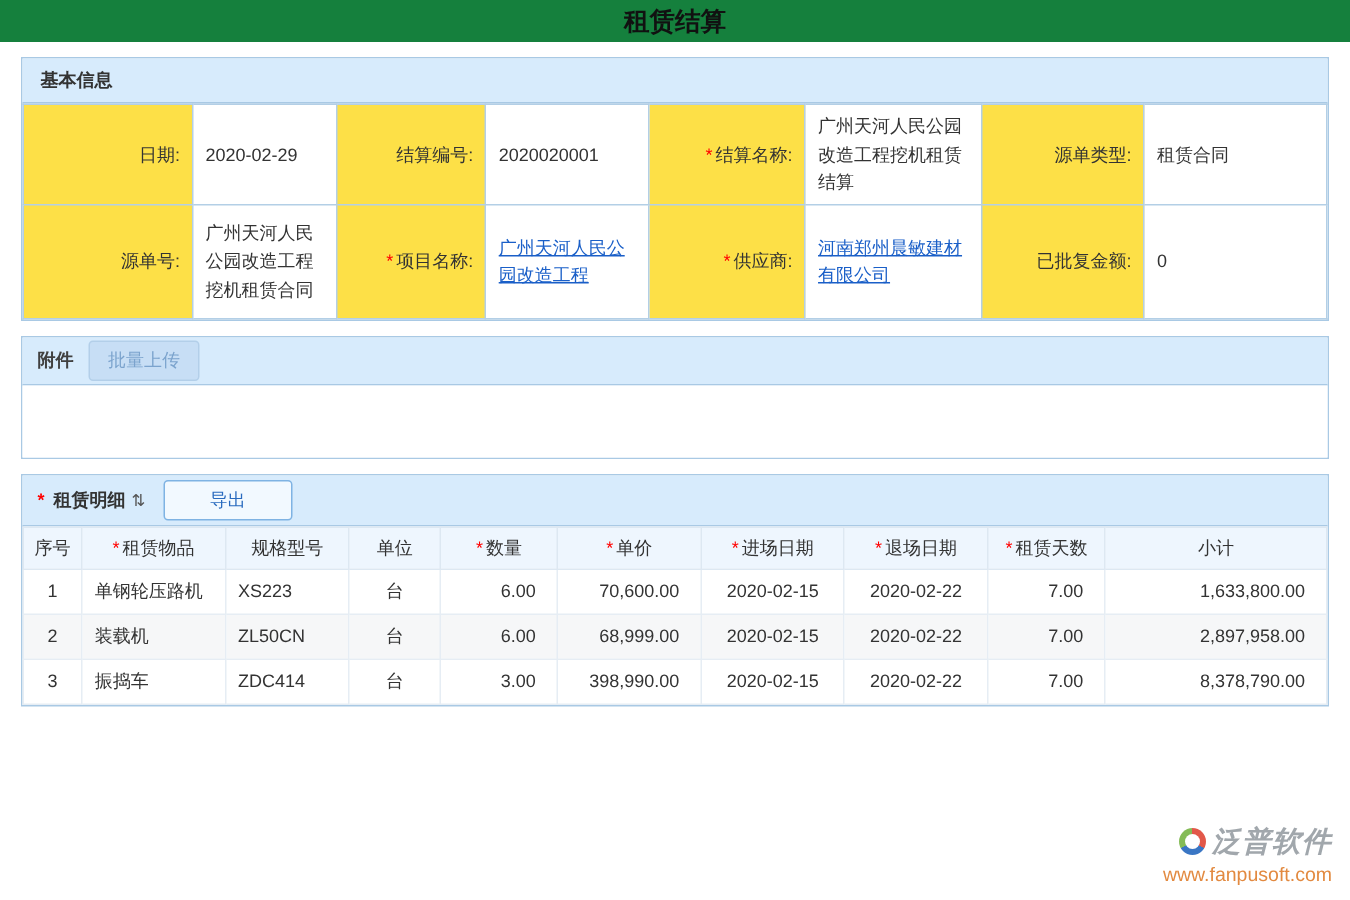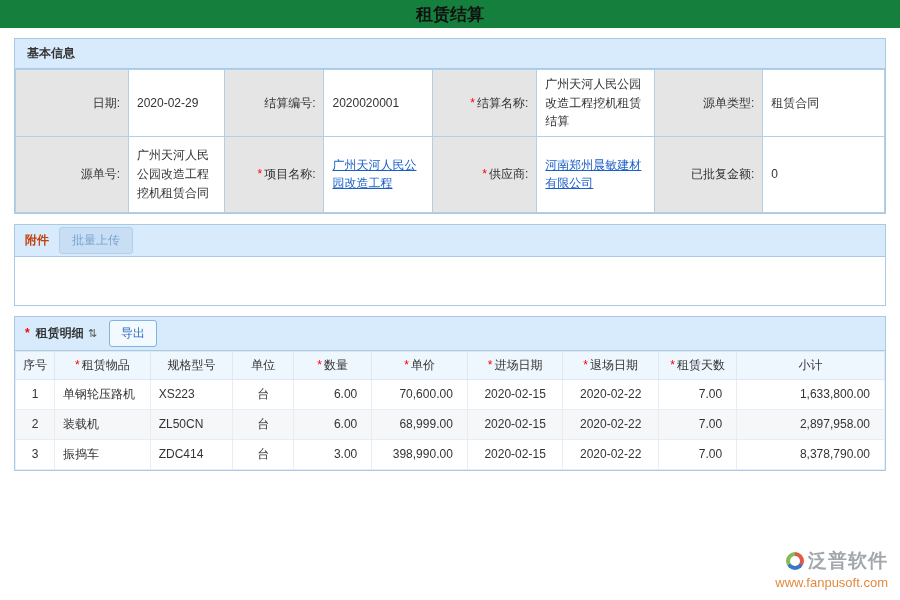--- a/index.html
+++ b/index.html
@@ -26,35 +26,35 @@
     background: #d7ebfc;
     border-bottom: 1px solid #a9c9e4;
     padding: 0 12px;
     font-weight: bold; color: #333;
     display: flex; align-items: center; gap: 6px;
   }
 
   
   .form-table { width: 100%; border-collapse: collapse; table-layout: fixed; }
   .form-table td { border: 1px solid #b3cfe6; padding: 5px 8px; vertical-align: middle; line-height: 1.55; word-break: break-all; }
-  .form-table td.lbl { background: #e5e5e5; text-align: right; color: #333; }
+  .form-table td.lbl { background: #fde047; text-align: right; color: #333; }
   .form-table td.val { background: #fff; text-align: left; }
   .req { color: #f00; margin-right: 2px; }
   a.cell-link, .cell-link { color: #1a5fc8; text-decoration: underline; cursor: pointer; }
   tr.r1 { height: 56px; }
   tr.r2 { height: 76px; }
   tr.r3 { height: 36px; }
   tr.r4 { height: 30px; }
 
   
   .attach-toolbar {
     height: 32px; background: #d7ebfc; border-bottom: 1px solid #a9c9e4;
     display: flex; align-items: center; gap: 10px; padding: 0 10px;
   }
-  .attach-title { font-weight: bold; color: #c2410c; }
+  .attach-title { font-weight: bold; color: #404040; }
   .upload-btn {
     background: #c7def5; color: #7ba3cd; border: 1px solid #b3cfe9;
     border-radius: 3px; padding: 4px 12px; font-size: 12px; cursor: pointer;
     font-family: inherit;
   }
   .attach-table { width: 100%; border-collapse: collapse; table-layout: fixed; }
   .attach-table th {
     height: 36px; font-weight: bold; color: #444; text-align: left;
     padding: 0 10px; border-right: 1px solid #d6d6d6; border-bottom: 1px solid #dcdcdc;
     background: #fff;
@@ -64,21 +64,21 @@
 
   
   .detail-header {
     height: 34px; background: #d7ebfc; border-bottom: 1px solid #a9c9e4;
     display: flex; align-items: center; gap: 4px; padding: 0 10px;
     font-weight: bold;
   }
   .sort-icon { font-size: 11px; color: #555; cursor: pointer; font-weight: normal; margin-right: 8px; }
   .export-btn {
     background: #f2f9ff; color: #2a6bbf; border: 1px solid #7fb3e3;
-    border-radius: 3px; padding: 4px 11px; font-size: 12px; cursor: pointer;
+    border-radius: 3px; padding: 4px 30px; font-size: 12px; cursor: pointer;
     font-family: inherit;
   }
   .detail-table { width: 100%; border-collapse: collapse; table-layout: fixed; }
   .detail-table th {
     height: 28px; font-weight: normal; color: #333; background: #eef6fe;
     border: 1px solid #dde8f2; text-align: center; padding: 0 4px;
   }
   .detail-table td {
     height: 30px; border: 1px solid #e6edf4; padding: 0 8px; background: #fff;
     overflow: hidden; white-space: nowrap;
@@ -95,21 +95,21 @@
   }
   .wm-row { display: flex; align-items: center; gap: 4px; justify-content: flex-end; }
   .wm-logo {
     width: 18px; height: 18px; border-radius: 50%;
     background: conic-gradient(#e04a3a 0 120deg, #2a6bbf 120deg 240deg, #7ab648 240deg 360deg);
     position: relative;
   }
   .wm-logo::after {
     content: ""; position: absolute; inset: 4px; border-radius: 50%; background: #fff;
   }
-  .wm-name { font-size: 19px; font-weight: bold; color: #9aa0a6; letter-spacing: 1px; }
+  .wm-name { font-size: 19px; font-weight: bold; color: #9aa0a6; letter-spacing: 1px; font-style: italic; }
   .wm-url { font-size: 13px; color: #e08030; margin-top: 1px; }
 </style>
 </head>
 <body>
 
 <header class="title-bar">
   <h1>租赁结算</h1>
 </header>
 
 <section class="box">

